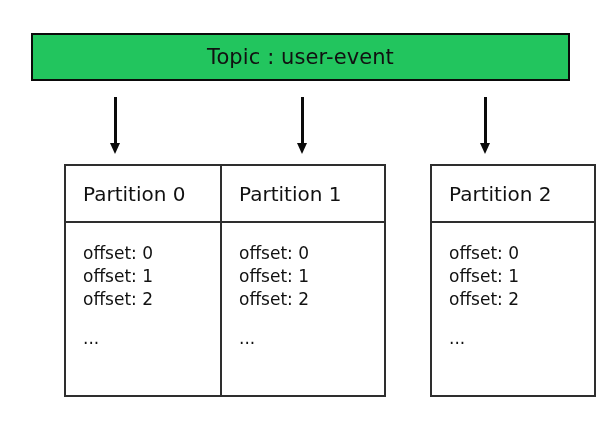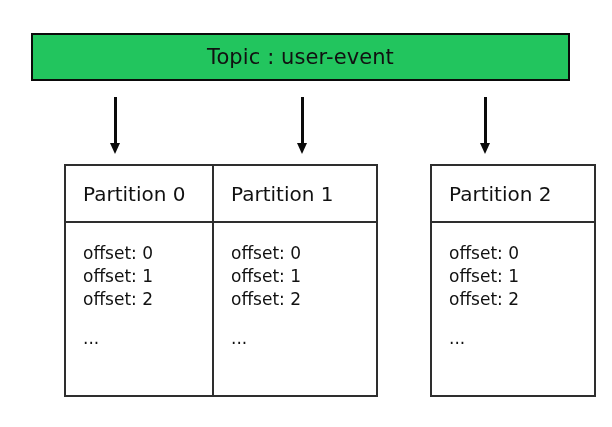--- a/index.html
+++ b/index.html
@@ -78,21 +78,21 @@
     top: 164px;
     width: 166px;
     height: 233px;
     box-sizing: border-box;
     border: 2px solid #2e2e2e;
     background: #ffffff;
     display: flex;
     flex-direction: column;
   }
   .partition-0 { left: 48px; margin-left: 16px; }
-  .partition-1 { left: 212px; }
+  .partition-1 { left: 220px; }
   .partition-2 { left: 430px; }
 
   .partition-header {
     height: 57px;
     box-sizing: border-box;
     border-bottom: 2px solid #2e2e2e;
     display: flex;
     align-items: center;
     padding-left: 17px;
   }

